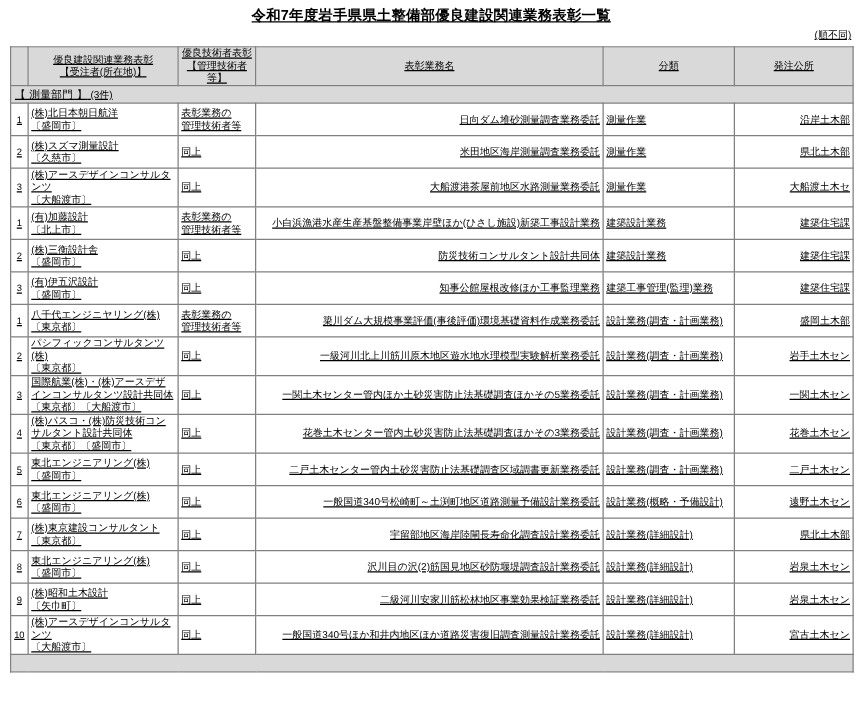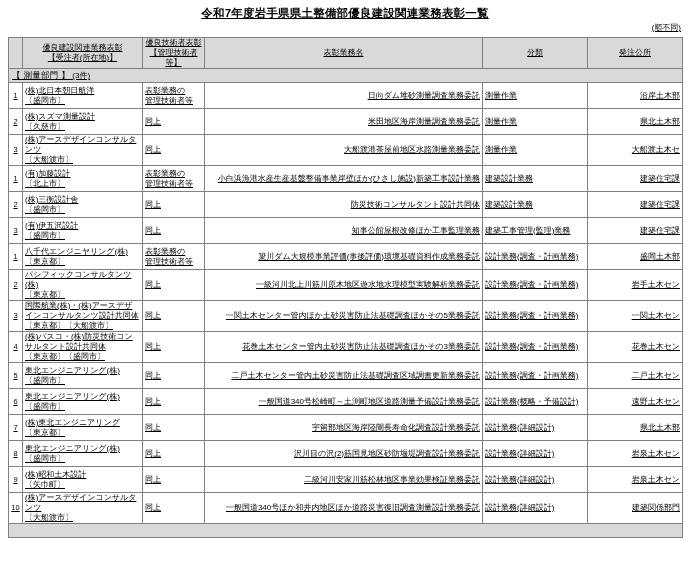--- a/index.html
+++ b/index.html
@@ -259,21 +259,21 @@
         <tr class="data-row">
           <td class="num">6</td>
           <td class="company"><span>東北エンジニアリング(株)</span><span class="loc">〔盛岡市〕</span></td>
           <td class="engineer"><span>同上</span></td>
           <td class="task">一般国道340号松崎町～土渕町地区道路測量予備設計業務委託</td>
           <td class="klass">設計業務(概略・予備設計)</td>
           <td class="office">遠野土木セン</td>
         </tr>
         <tr class="data-row">
           <td class="num">7</td>
-          <td class="company"><span>(株)東北エンジニアリング</span><span class="loc">〔東京都〕</span></td>
+          <td class="company"><span>(株)東京建設コンサルタント</span><span class="loc">〔東京都〕</span></td>
           <td class="engineer"><span>同上</span></td>
           <td class="task">宇留部地区海岸陸閘長寿命化調査設計業務委託</td>
           <td class="klass">設計業務(詳細設計)</td>
           <td class="office">県北土木部</td>
         </tr>
         <tr class="data-row">
           <td class="num">8</td>
           <td class="company"><span>東北エンジニアリング(株)</span><span class="loc">〔盛岡市〕</span></td>
           <td class="engineer"><span>同上</span></td>
           <td class="task">沢川目の沢(2)筋国見地区砂防堰堤調査設計業務委託</td>
@@ -287,21 +287,21 @@
           <td class="task">二級河川安家川筋松林地区事業効果検証業務委託</td>
           <td class="klass">設計業務(詳細設計)</td>
           <td class="office">岩泉土木セン</td>
         </tr>
         <tr class="data-row">
           <td class="num">10</td>
           <td class="company"><span>(株)アースデザインコンサルタンツ</span><span class="loc">〔大船渡市〕</span></td>
           <td class="engineer"><span>同上</span></td>
           <td class="task">一般国道340号ほか和井内地区ほか道路災害復旧調査測量設計業務委託</td>
           <td class="klass">設計業務(詳細設計)</td>
-          <td class="office">建築関係部門</td>
+          <td class="office">宮古土木セン</td>
         </tr>
         <tr class="section-row">
           <td colspan="6"></td>
         </tr>
       </tbody>
   </table>
 
 </div>
 
 </body></html>

